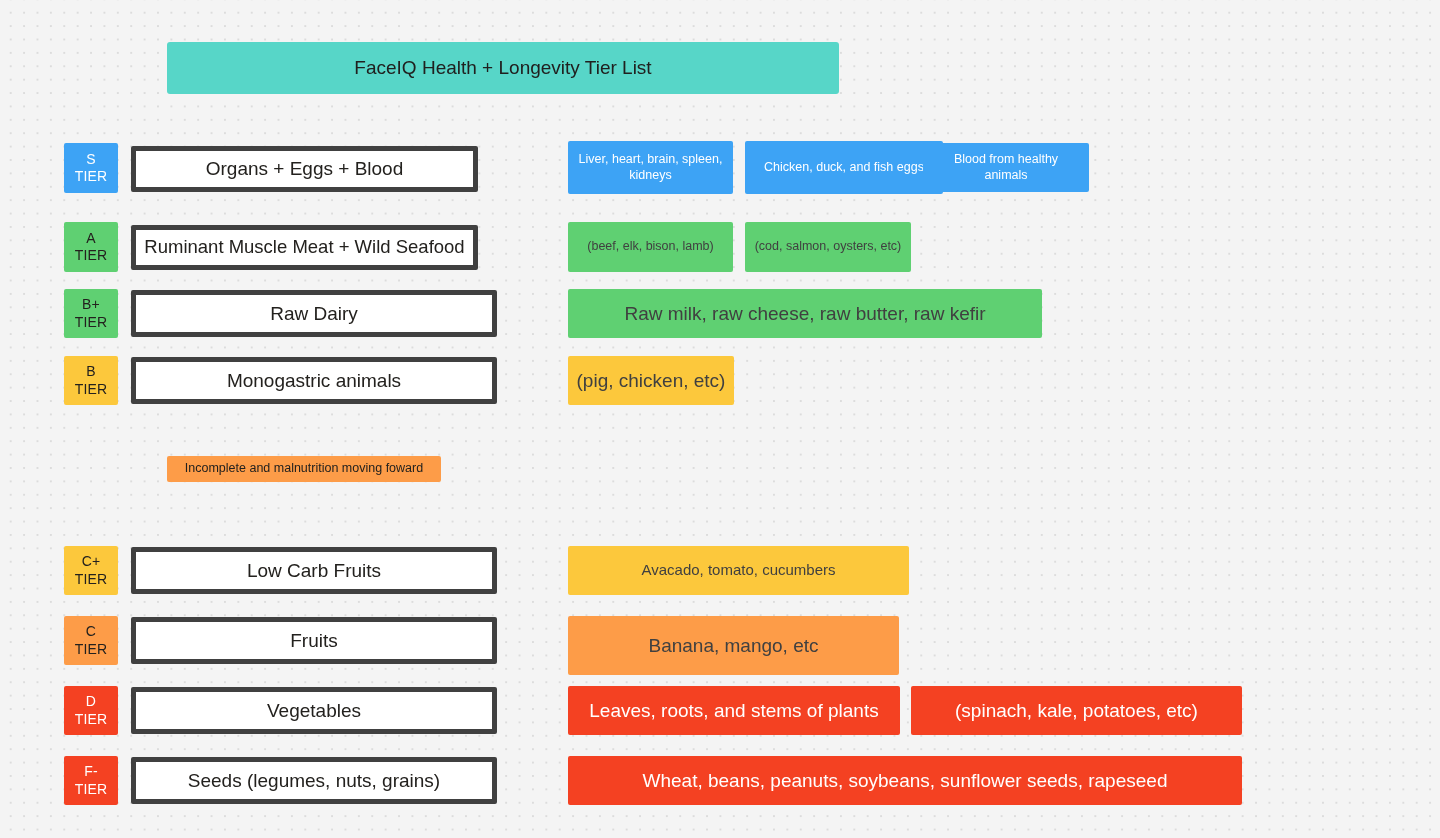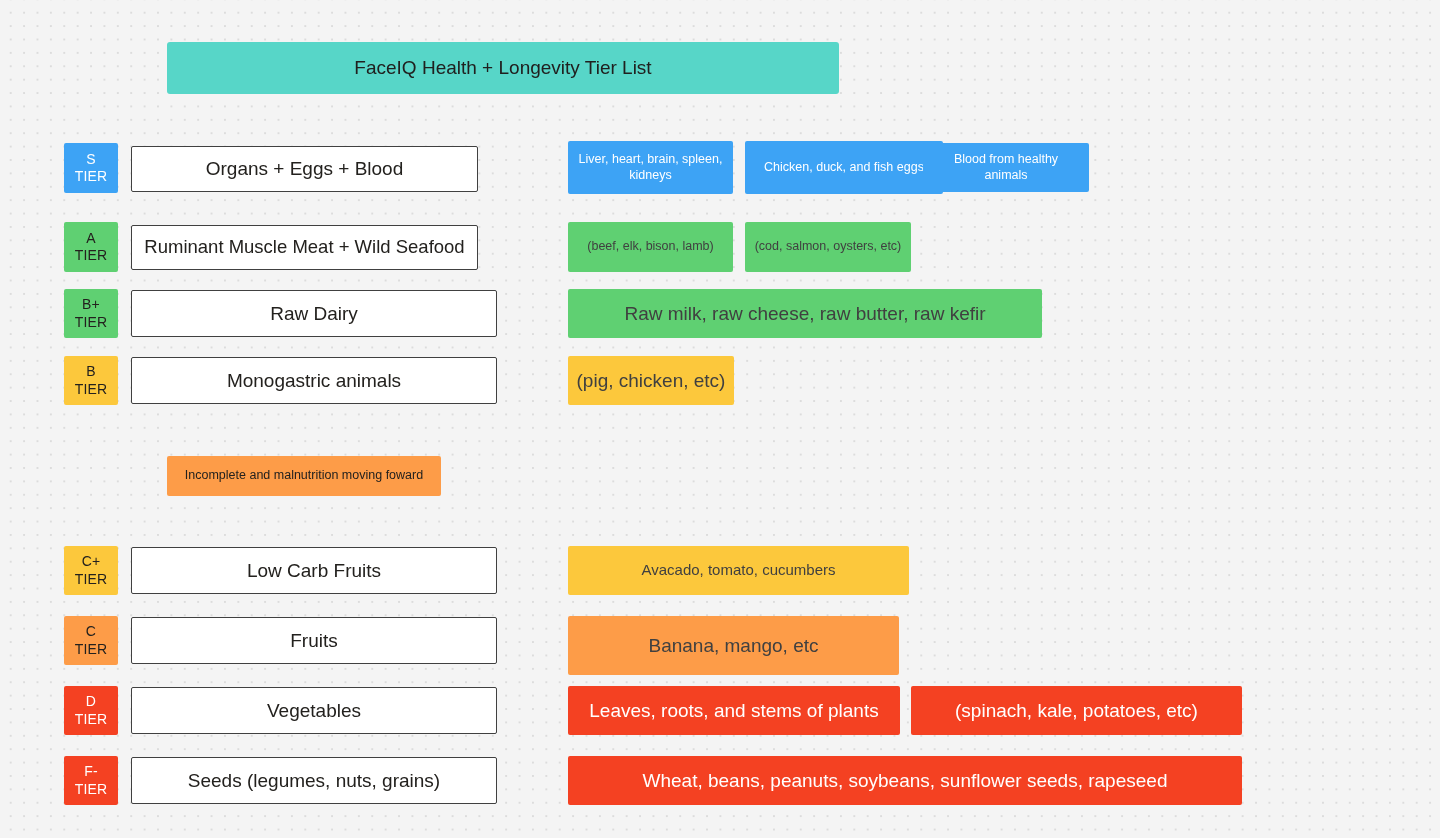--- a/index.html
+++ b/index.html
@@ -50,21 +50,21 @@
     font-size: 14px;
     letter-spacing: 0.2px;
     border-radius: 2px;
   }
   .tier-badge.light-text { color: #ffffff; }
   .tier-badge.dark-text  { color: #23211e; }
 
   
   .label-box {
     background: #ffffff;
-    border: 1px solid #404040;
+    border: 5px solid #404040;
     color: #23211e;
     font-size: 19px;
     border-radius: 2px;
   }
 
   
   .item-box { border-radius: 2px; }
   .item-box.light-text { color: #ffffff; }
   .item-box.dark-text  { color: #404040; }
 
@@ -94,21 +94,21 @@
   <div class="node item-box dark-text" style="left:745px; top:222px; width:166px; height:50px; background:#5fd072; font-size:12.5px;">(cod, salmon, oysters, etc)</div>
 
   <div class="node tier-badge dark-text" style="left:64px; top:289px; width:54px; height:49px; background:#5fd072;">B+ TIER</div>
   <div class="node label-box" style="left:131px; top:290px; width:366px; height:47px;">Raw Dairy</div>
   <div class="node item-box dark-text" style="left:568px; top:289px; width:474px; height:49px; background:#5fd072; font-size:19px;">Raw milk, raw cheese, raw butter, raw kefir</div>
 
   <div class="node tier-badge dark-text" style="left:64px; top:356px; width:54px; height:49px; background:#fcc83c;">B TIER</div>
   <div class="node label-box" style="left:131px; top:357px; width:366px; height:47px;">Monogastric animals</div>
   <div class="node item-box dark-text" style="left:568px; top:356px; width:166px; height:49px; background:#fcc83c; font-size:19px;">(pig, chicken, etc)</div>
 
-  <div class="node note-box" style="left:167px; top:456px; width:274px; height:40px;text-align:center;">Incomplete and malnutrition moving foward</div>
+  <div class="node note-box" style="left:167px; top:456px; width:274px; height:26px;text-align:center;">Incomplete and malnutrition moving foward</div>
 
   <div class="node tier-badge dark-text" style="left:64px; top:546px; width:54px; height:49px; background:#fcc83c;">C+ TIER</div>
   <div class="node label-box" style="left:131px; top:547px; width:366px; height:47px;">Low Carb Fruits</div>
   <div class="node item-box dark-text" style="left:568px; top:546px; width:341px; height:49px; background:#fcc83c; font-size:15px;">Avacado, tomato, cucumbers</div>
 
   <div class="node tier-badge dark-text" style="left:64px; top:616px; width:54px; height:49px; background:#fd9c48;">C TIER</div>
   <div class="node label-box" style="left:131px; top:617px; width:366px; height:47px;">Fruits</div>
   <div class="node item-box dark-text" style="left:568px; top:616px; width:331px; height:59px; background:#fd9c48; font-size:19px;">Banana, mango, etc</div>
 
   <div class="node tier-badge light-text" style="left:64px; top:686px; width:54px; height:49px; background:#f44122;">D TIER</div>

